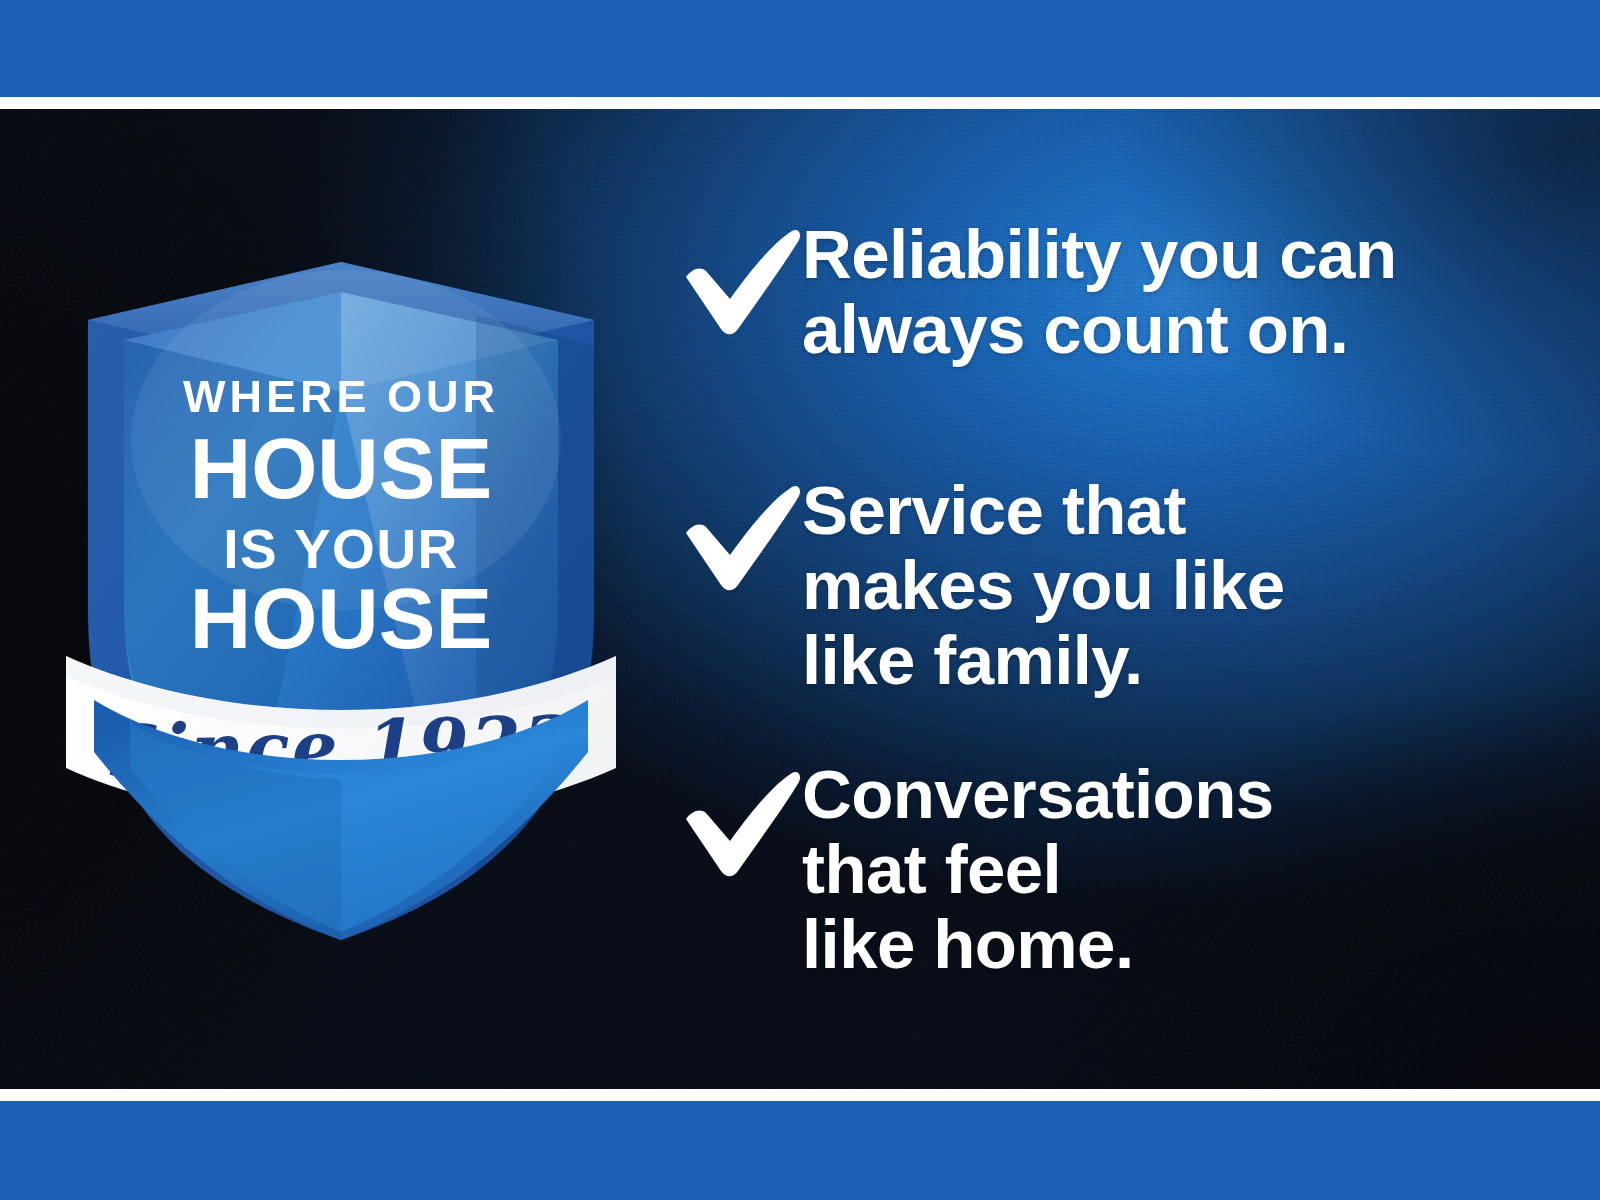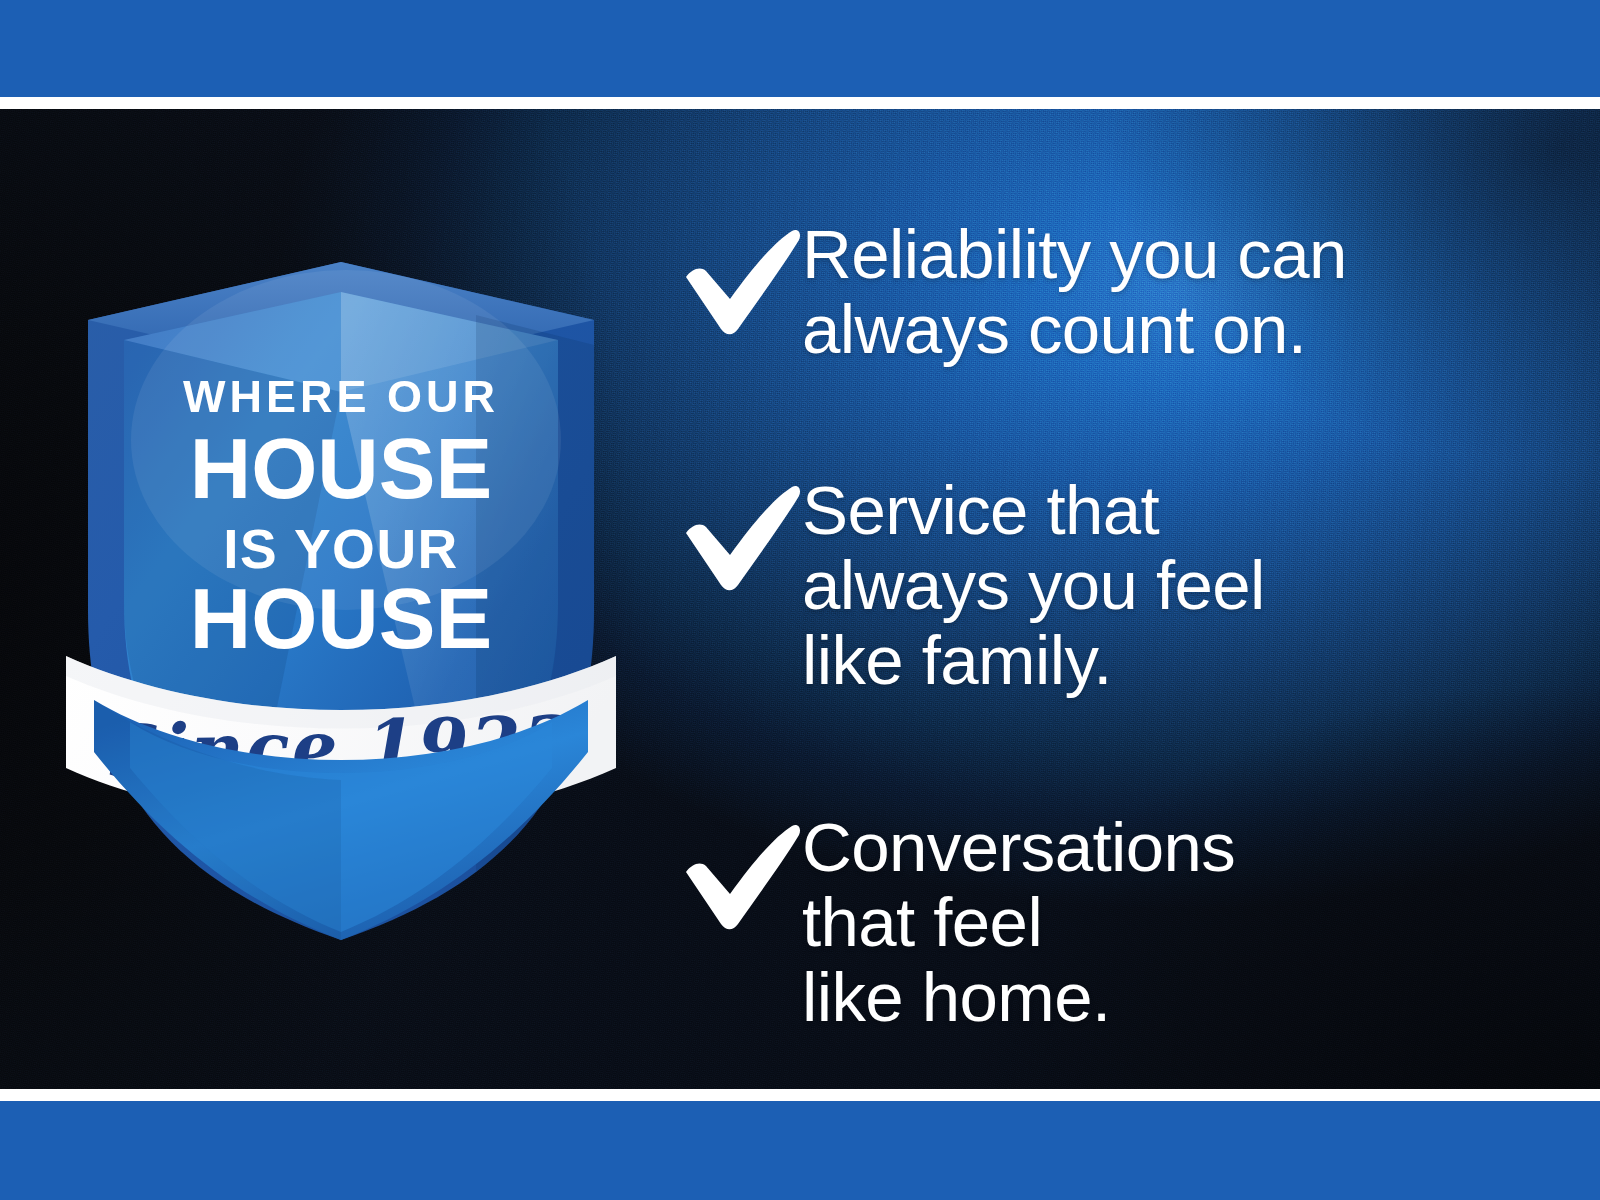--- a/index.html
+++ b/index.html
@@ -144,30 +144,30 @@
     flex: 0 0 auto;
     width: 130px;
     height: 120px;
     margin-top: 4px;
   }
   .bullet .check svg { display: block; width: 100%; height: 100%; }
   .bullet .copy {
     flex: 1 1 auto;
     color: #ffffff;
     font-family: "Liberation Sans", sans-serif;
-    font-weight: normal;
+    font-weight: bold;
     font-size: 69px;
     line-height: 1.09;
     letter-spacing: -0.6px;
     white-space: pre-line;
     text-shadow: 0 2px 5px rgba(0,0,0,0.22);
   }
   #b1 { top: 102px; }
   #b2 { top: 358px; }
-  #b3 { top: 697px; }
+  #b3 { top: 644px; }
   #b1 .copy { padding-top: 6px; }
   #b2 .copy { padding-top: 6px; }
   #b3 .copy { padding-top: 4px; }
 </style>
 </head>
 <body>
 
 <div id="stage">
 
   <div class="bar top"></div>
@@ -298,21 +298,21 @@
 
     <div class="bullet" id="b2">
       <span class="check">
         <svg viewBox="0 0 130 120" xmlns="http://www.w3.org/2000/svg">
           <path d="M14,62 C20,54 28,51 34,56 L58,84 C84,48 104,26 120,16
                    C126,13 130,18 127,25 C110,53 84,88 66,114
                    C61,121 54,121 49,114 Z" fill="#ffffff"></path>
         </svg>
       </span>
       <span class="copy">Service that
-always you feel
+makes you like
 like family.</span>
     </div>
 
     <div class="bullet" id="b3">
       <span class="check">
         <svg viewBox="0 0 130 120" xmlns="http://www.w3.org/2000/svg">
           <path d="M14,62 C20,54 28,51 34,56 L58,84 C84,48 104,26 120,16
                    C126,13 130,18 127,25 C110,53 84,88 66,114
                    C61,121 54,121 49,114 Z" fill="#ffffff"></path>
         </svg>

